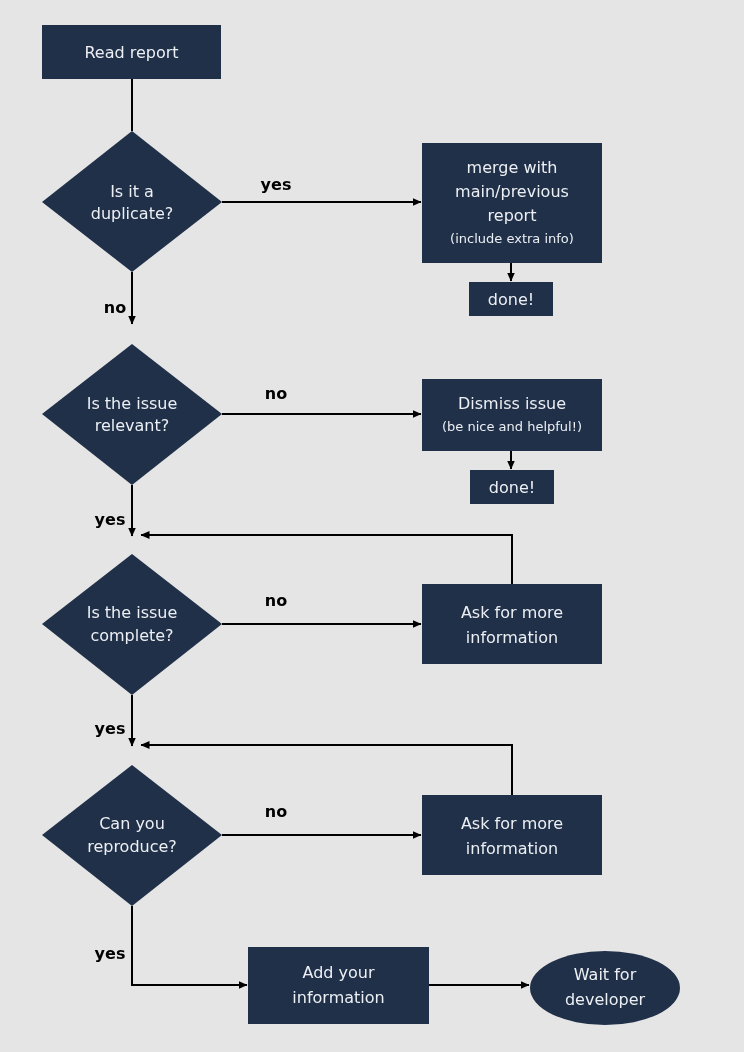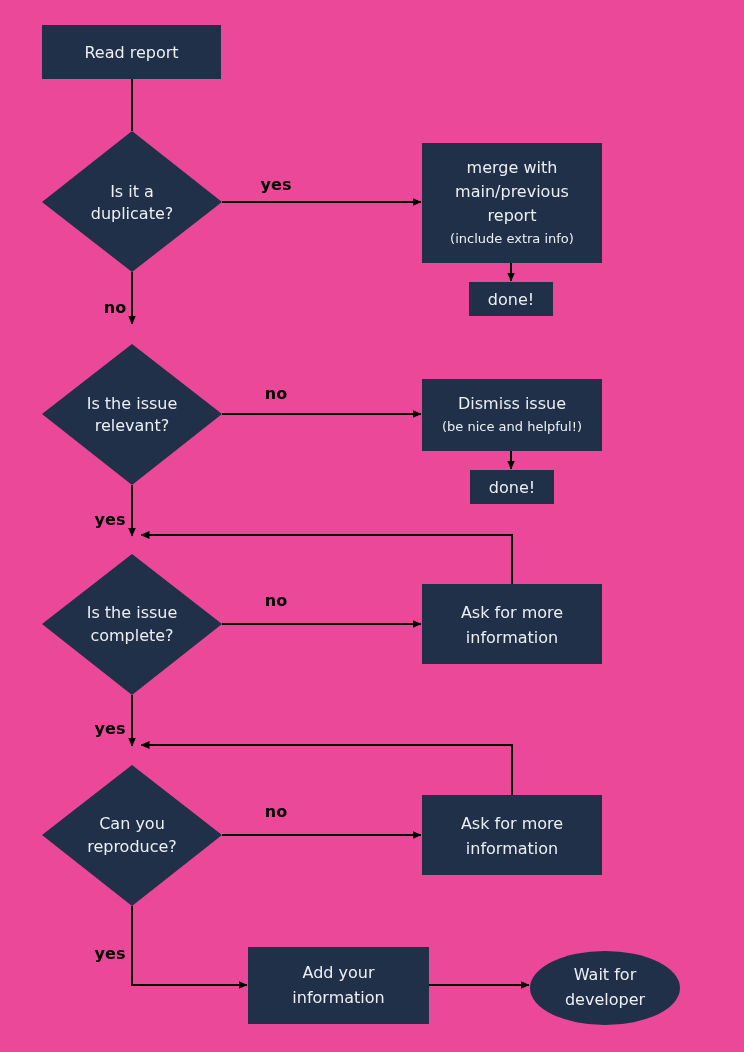--- a/index.html
+++ b/index.html
@@ -11,21 +11,21 @@
   body {
     width: 744px;
     height: 1052px;
     overflow: hidden;
     font-family: "DejaVu Sans", "Liberation Sans", sans-serif;
   }
   #flowchart-root {
     position: relative;
     width: 744px;
     height: 1052px;
-    background: #ec4899;
+    background: #e5e5e5;
   }
   svg.flow-canvas {
     display: block;
     width: 744px;
     height: 1052px;
   }
   .node-shape {
     fill: #203049;
     stroke: none;
   }

